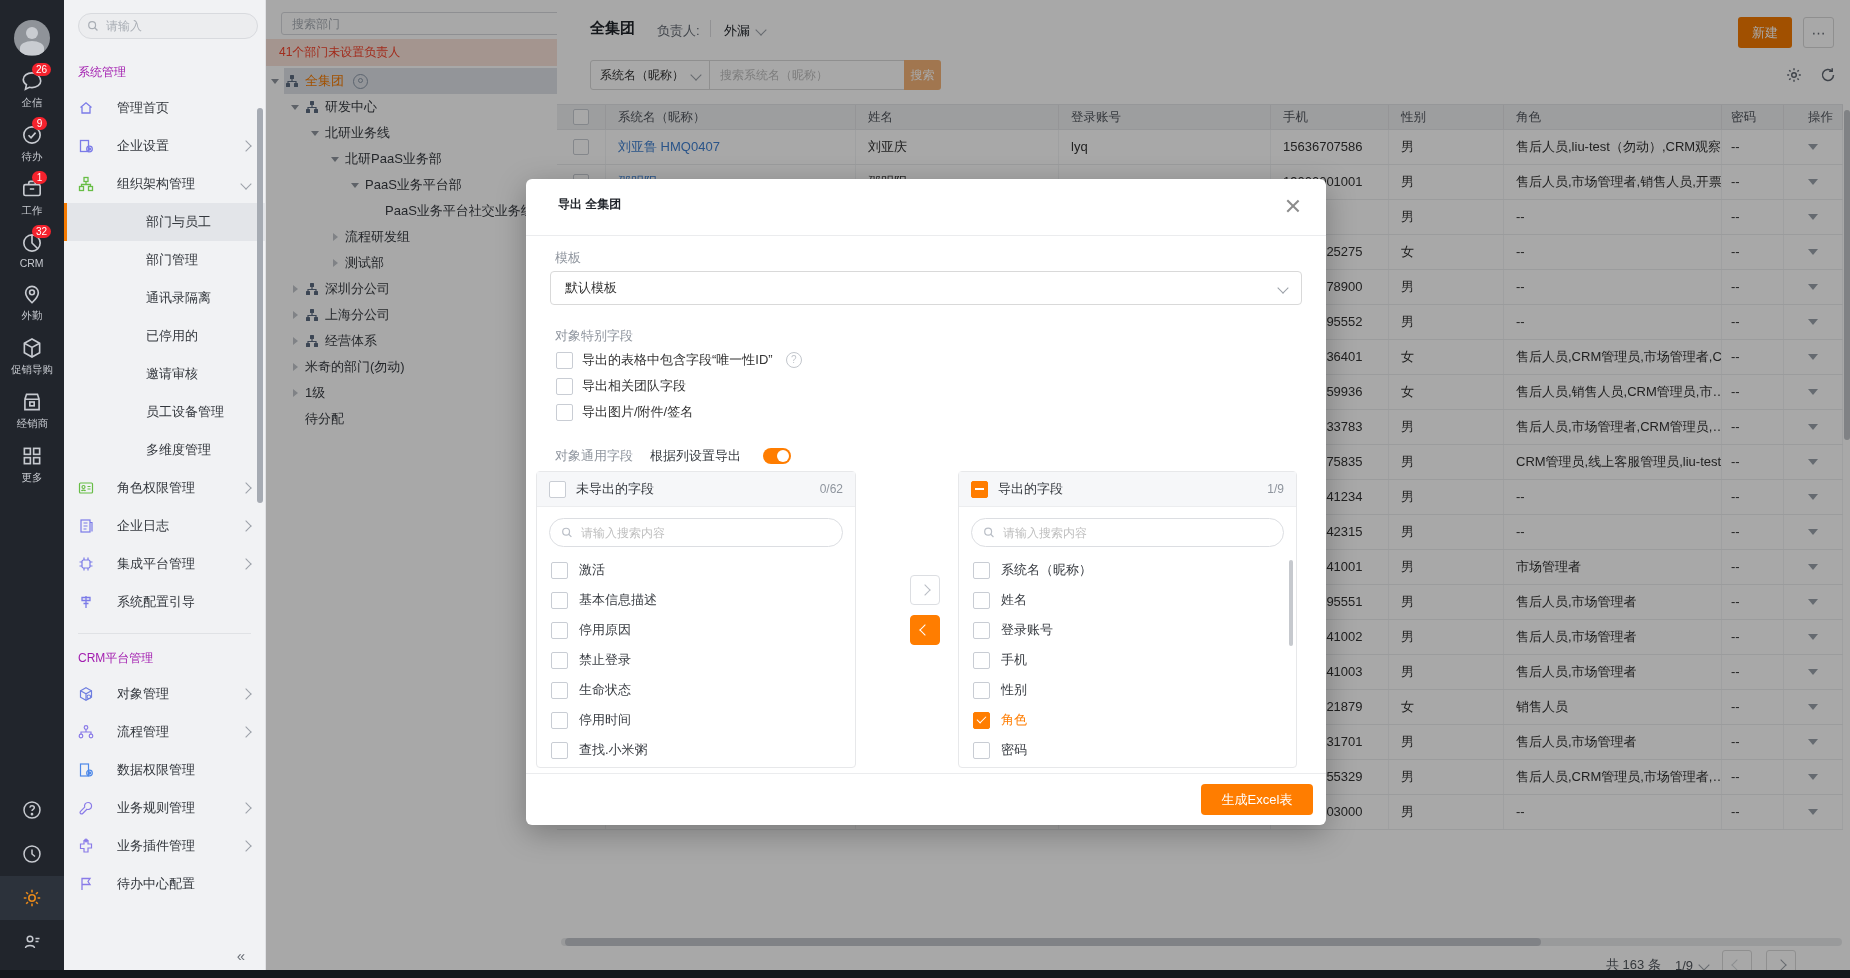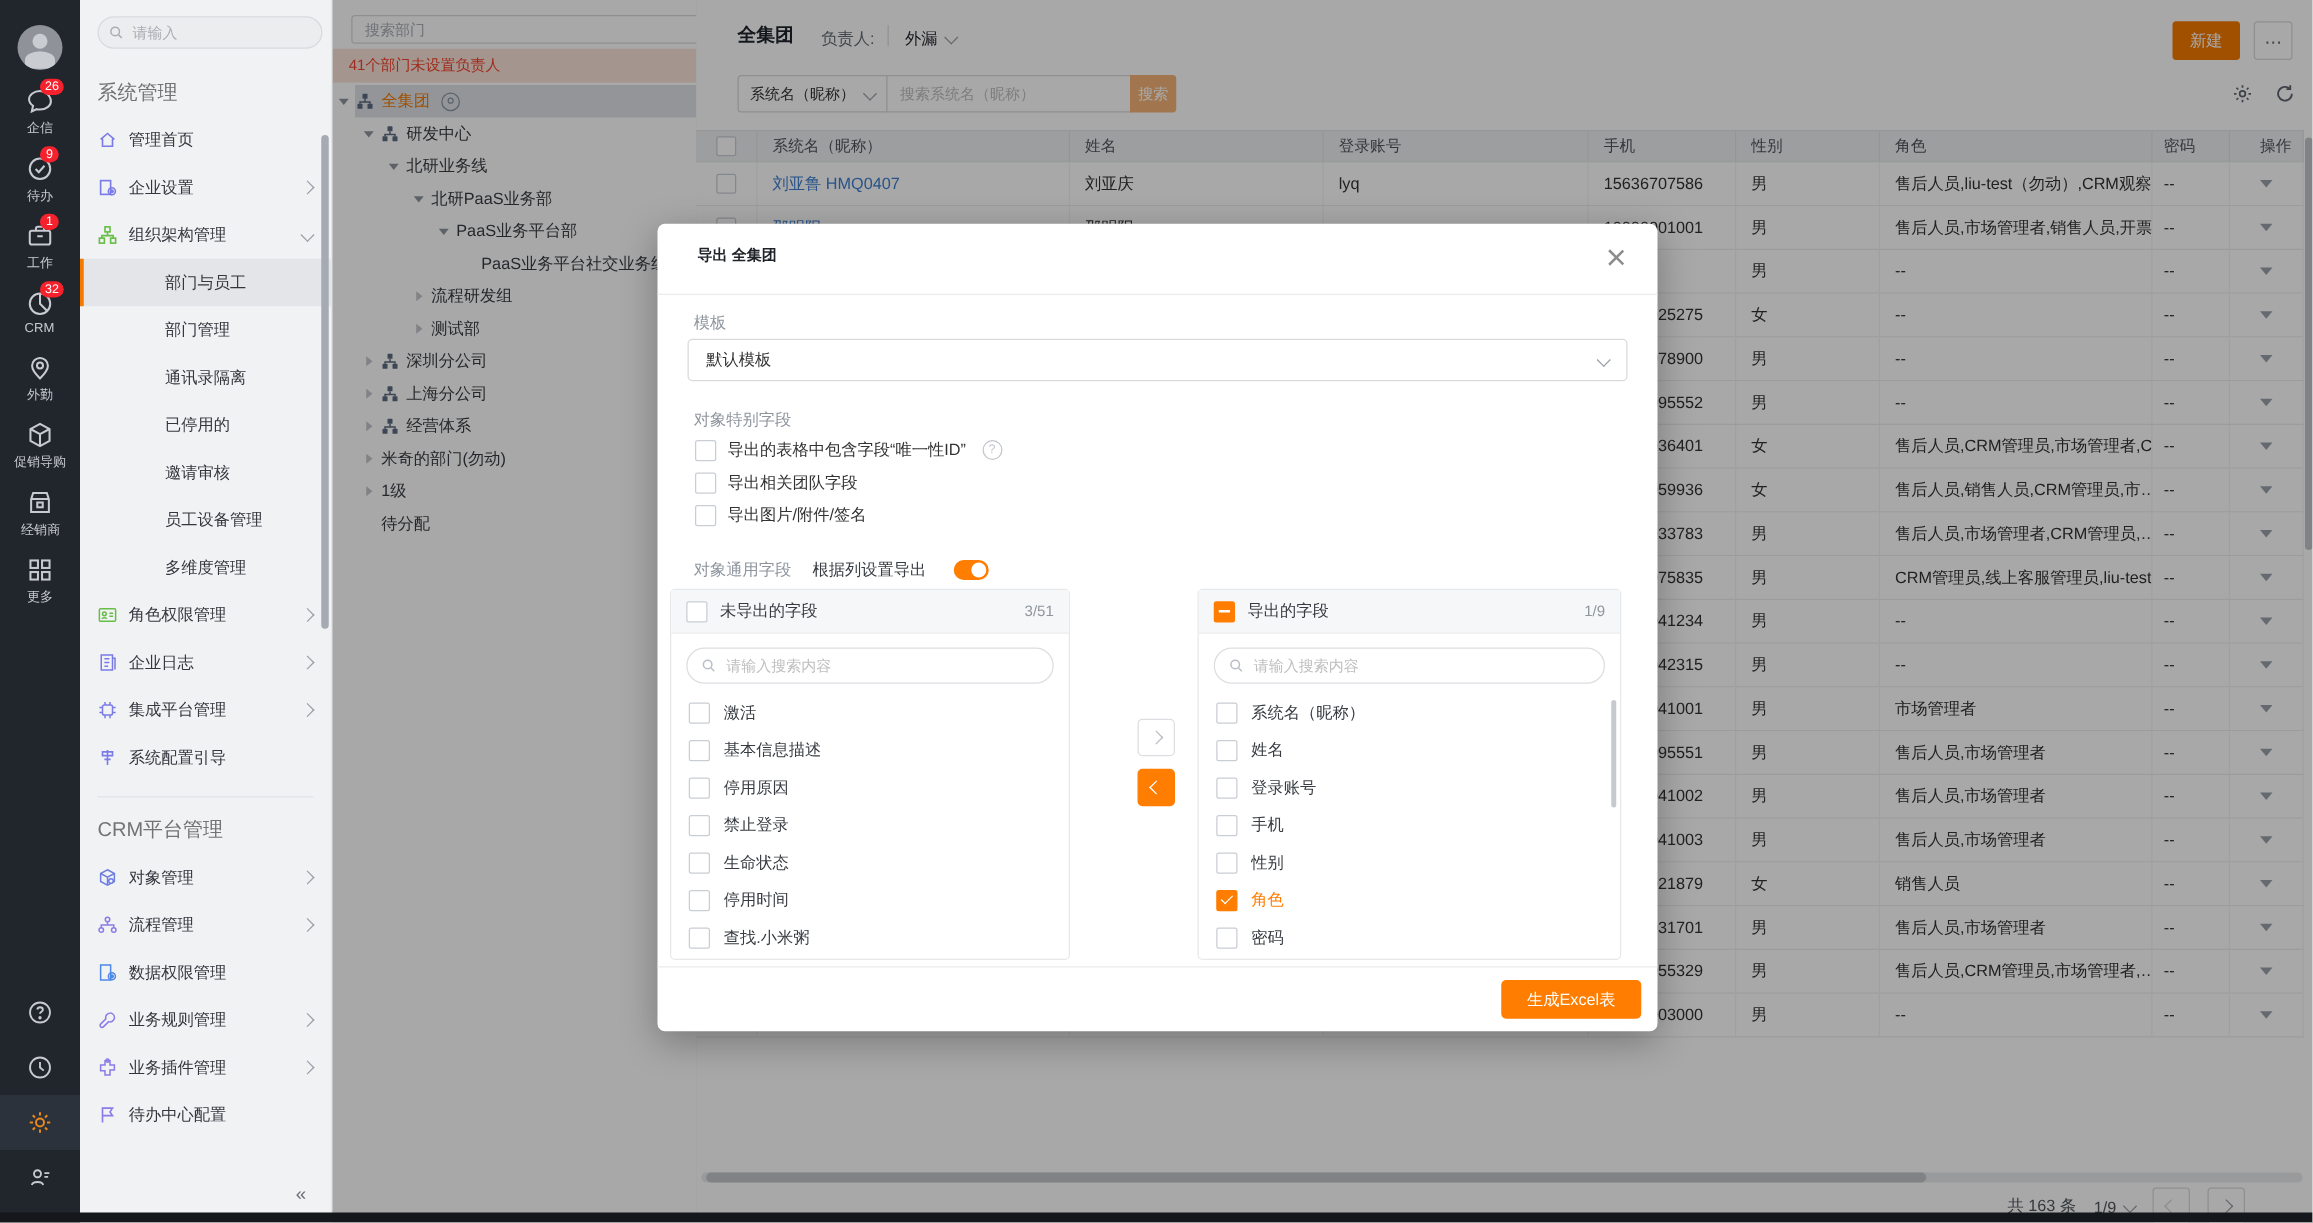--- a/index.html
+++ b/index.html
@@ -24,22 +24,22 @@
   .rail-bitem.active{background:#2C323B}
   .rail-bitem svg{width:22px;height:22px}
 
   
   .sidebar{width:201px;flex:none;background:#F1F2F4;position:relative;border-right:1px solid #E0E1E4;z-index:4}
   .side-search{position:absolute;left:14px;top:13px;width:162px;height:24px;border:1px solid #D8DADE;border-radius:13px;
                background:#ECEDEF;display:flex;align-items:center;padding:0 8px;gap:5px}
   .side-search input{border:0;background:transparent;outline:none;font-size:12px;color:#333;width:120px}
   .side-search input::placeholder{color:#A9AEB5}
   .side-scroll{position:absolute;top:50px;left:0;right:0;bottom:40px;overflow:hidden}
-  .section-label{color:#737373;font-size:16px;padding:14px 14px 8px}
-  .side-item{height:38px;display:flex;align-items:center;padding:0 14px;position:relative;color:#33373D;cursor:pointer;gap:9px}
+  .section-label{color:#a21caf;font-size:12px;padding:14px 14px 8px}
+  .side-item{height:38px;display:flex;align-items:center;padding:0 14px;position:relative;color:#33373D;cursor:pointer;gap:23px}
   .side-item.child{padding-left:43px}
   .side-item.active{background:#E3E5E9}
   .side-item.active::before{content:"";position:absolute;left:0;top:0;width:3px;height:38px;background:#F57A00}
   .side-ic{width:16px;height:16px;flex:none}
   .side-ic svg{width:16px;height:16px}
   .side-item .chev{position:absolute;right:15px}
   .side-div{height:1px;background:#E0E2E5;margin:12px 14px 2px}
   .collapse-btn{position:absolute;bottom:14px;right:22px;color:#6A6F76;font-size:15px;cursor:pointer;letter-spacing:-2px}
   .side-scrollbar{position:absolute;right:2px;top:108px;width:6px;height:395px;border-radius:3px;background:#A6ABB3;z-index:6}
 
@@ -954,21 +954,21 @@
       </div>
 
       <div class="x-common-label">对象通用字段</div>
       <div class="x-toggle-label">根据列设置导出</div>
       <div class="toggle"></div>
 
       <div class="panel panel-l">
         <div class="p-head">
           <span class="mbox"></span>
           <span class="p-title">未导出的字段</span>
-          <span class="p-count">3/51</span>
+          <span class="p-count">0/62</span>
         </div>
         <div class="p-search">
           <svg width="13" height="13" viewBox="0 0 14 14">
               <circle cx="6" cy="6" r="4" fill="none" stroke="#B9BEC6" stroke-width="1.4"></circle>
               <path d="M9 9l3.2 3.2" stroke="#B9BEC6" stroke-width="1.4"></path>
             </svg>
           <input placeholder="请输入搜索内容" style="">
         </div>
         <div class="p-item">
             <span class="mbox"></span>

